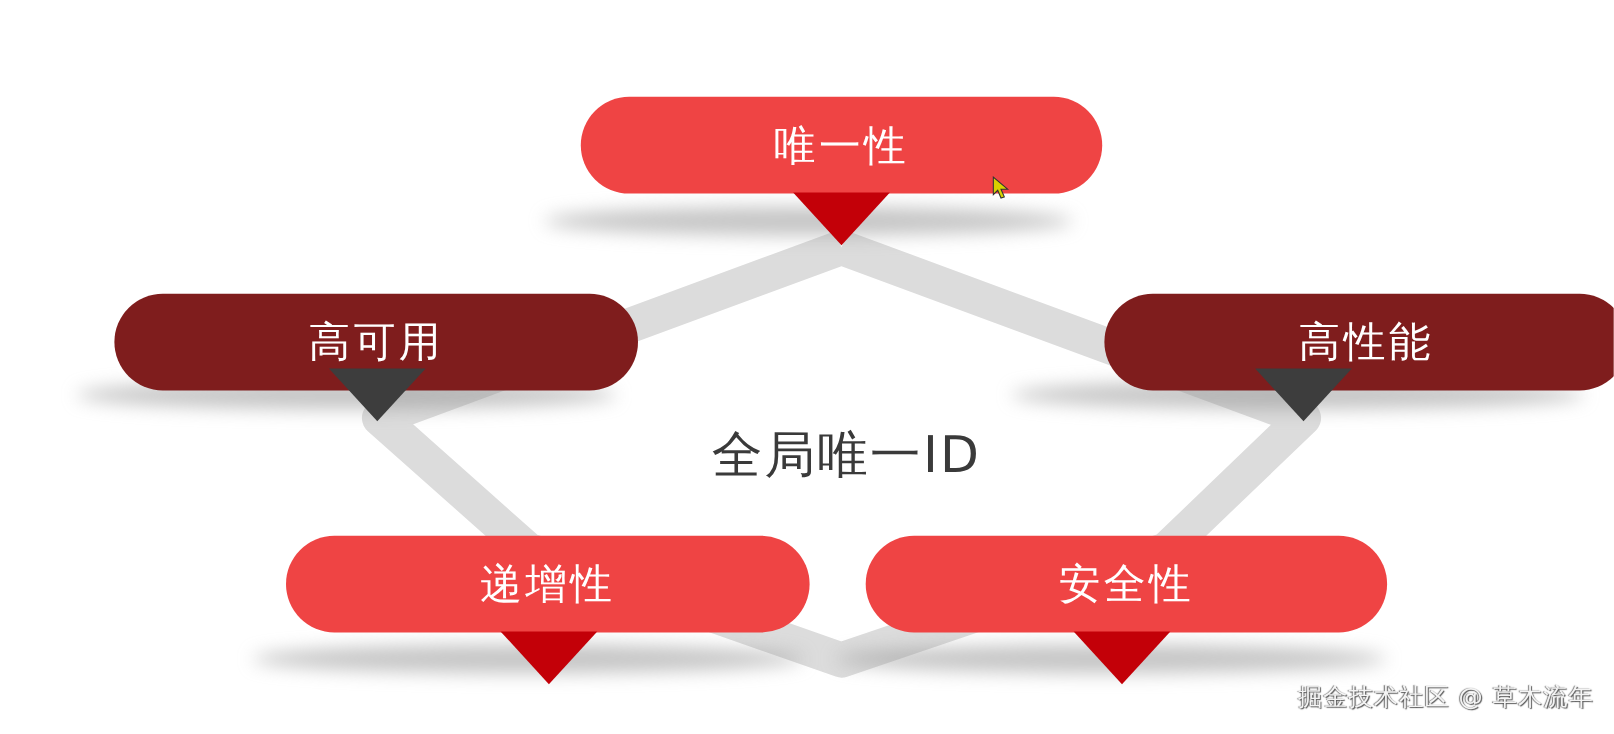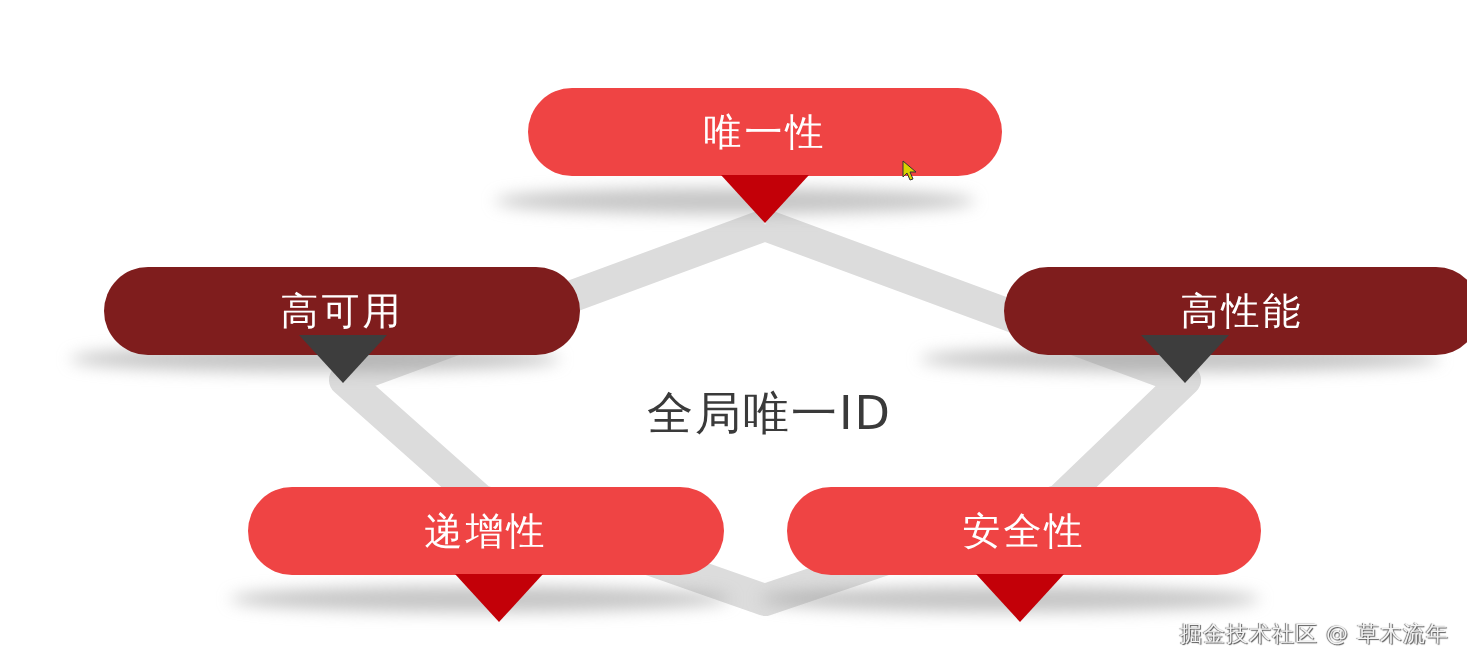--- a/index.html
+++ b/index.html
@@ -81,21 +81,21 @@
   <div class="bubble dark" style="left:104px; top:248px; width:476px;">
     <span>高可用</span>
   </div>
   <div class="tail dark" style="left:299px; top:335px;"></div>
 
   <div class="bubble dark" style="left:1004px; top:248px; width:476px;">
     <span>高性能</span>
   </div>
   <div class="tail dark" style="left:1141px; top:335px;"></div>
 
-  <div class="bubble red" style="left:248px; top:487px; width:476px;">
+  <div class="bubble red" style="left:260px; top:487px; width:476px;">
     <span>递增性</span>
   </div>
   <div class="tail red" style="left:455px; top:574px;"></div>
 
   <div class="bubble red" style="left:787px; top:487px; width:474px;text-align:right;">
     <span>安全性</span>
   </div>
   <div class="tail red" style="left:976px; top:574px;"></div>
 
   <div class="center-title">全局唯一ID</div>

